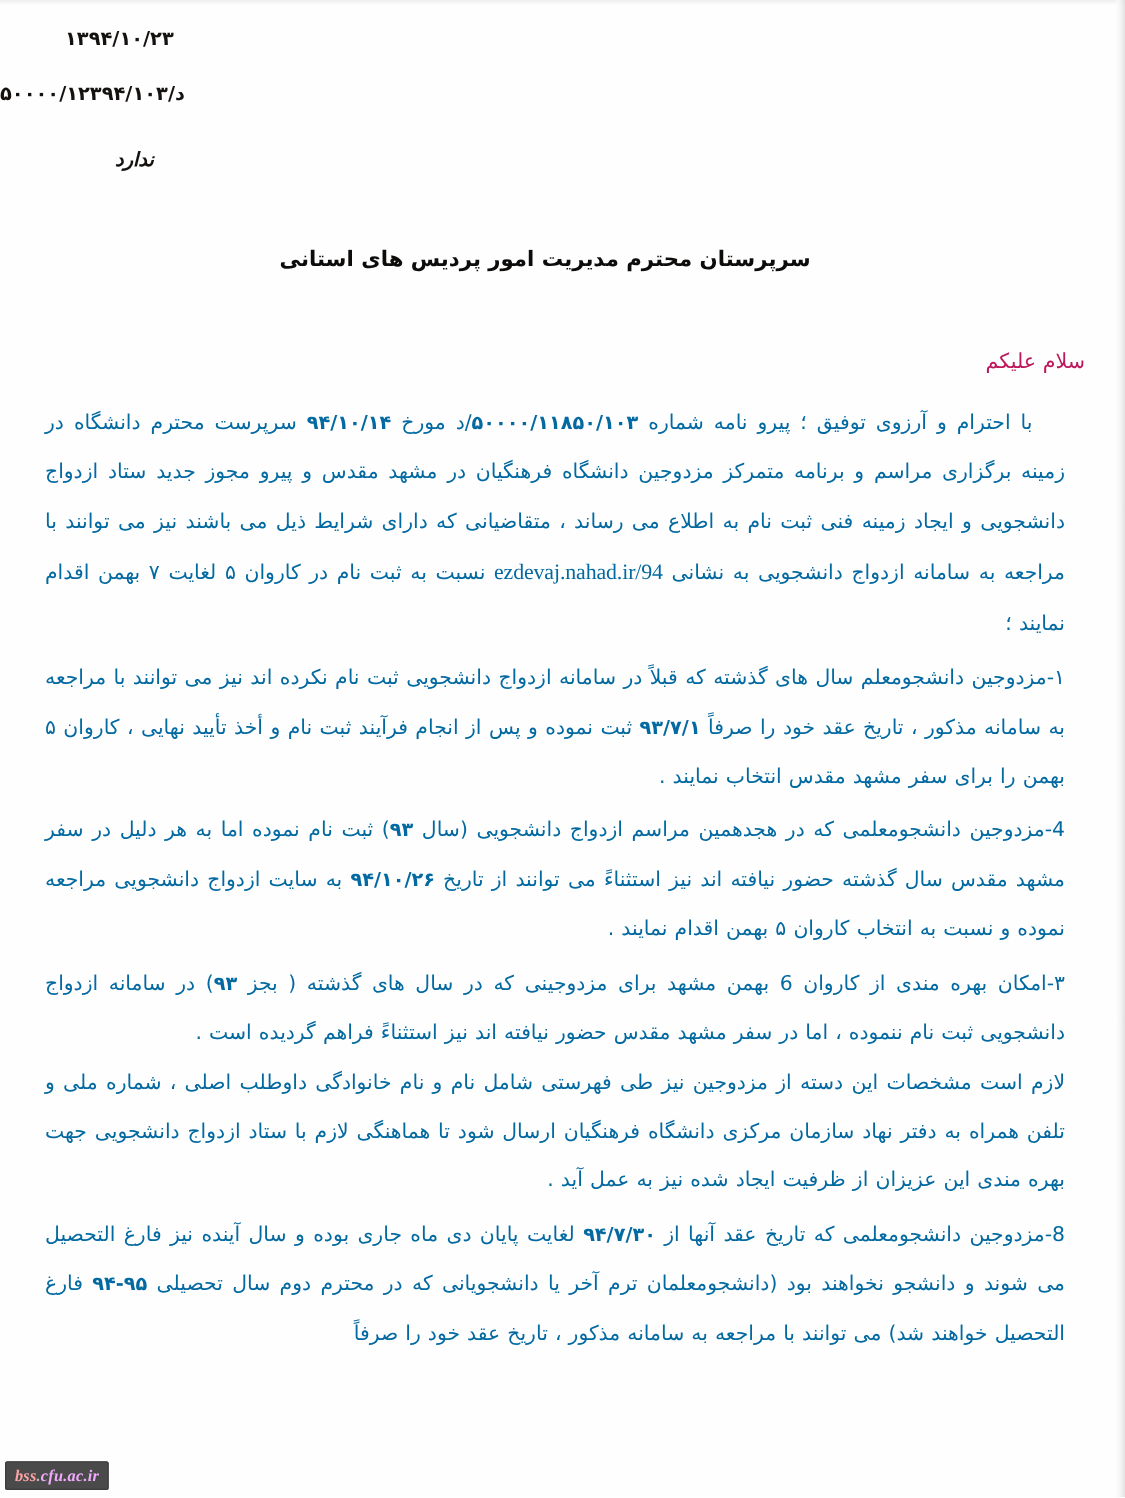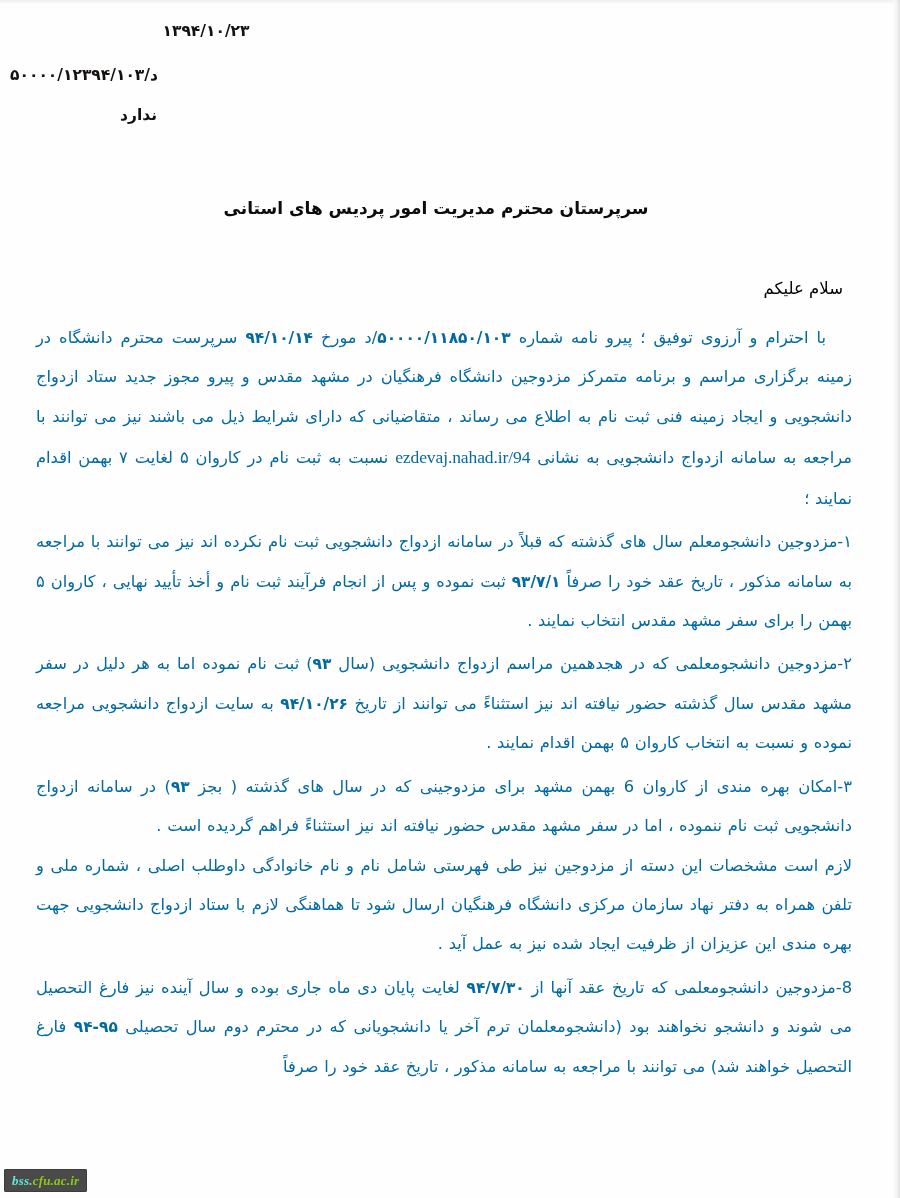--- a/index.html
+++ b/index.html
@@ -50,23 +50,23 @@
     color: #111;
   }
   .meta-row {
     font-family: "DejaVu Sans", "Liberation Sans", sans-serif;
     font-size: 15.5px;
     font-weight: 700;
     letter-spacing: .3px;
     color: #14110f;
     white-space: nowrap;
   }
-  .meta-date   { padding-left: 52px; margin-bottom: 26px; text-align: center; }
-  .meta-number { padding-left: 10px; margin-bottom: 22px; }
-  .meta-attach { padding-left: 120px; font-weight: 700; font-size: 15.5px; }
+  .meta-date   { padding-left: 52px; margin-bottom: 26px; }
+  .meta-number { margin-bottom: 35px; }
+  .meta-attach { padding-left: 92px; font-weight: 700; font-size: 15.5px; font-style: italic; }
 
   
   .recipient {
     position: absolute;
     top: 198px;
     right: 48px;
     width: 810px;
     text-align: center;
     direction: rtl;
     font-size: 17px;
@@ -76,25 +76,25 @@
   }
   .recipient-inner {
     display: inline-block;
     margin-right: 22px;
   }
 
   
   .salutation {
     position: absolute;
     top: 279px;
-    right: 57px;
+    right: 32px;
     direction: rtl;
     font-size: 16.5px;
     font-weight: 400;
-    color: #000000;
+    color: #be185d;
   }
 
   
   .body {
     position: absolute;
     top: 318px;
     right: 48px;
     left: 36px;
     direction: rtl;
     text-align: justify;
@@ -139,23 +139,23 @@
     line-height: 1;
     white-space: nowrap;
   }
   .watermark span {
     font-family: "Liberation Serif", "DejaVu Serif", serif;
     font-style: italic;
     font-weight: 700;
     font-size: 13px;
     letter-spacing: .2px;
   }
-  .wm-a { color: #5eead4; }
+  .wm-a { color: #fca5a5; }
   .wm-dot { color: #b8b8b8; }
-  .wm-b { color: #84cc16; }
+  .wm-b { color: #f0abfc; }
 </style>
 </head>
 <body>
 
 <div class="page">
 
   <div class="scan-edge-top"></div>
   <div class="scan-edge-right"></div>
 
   <div class="meta">
@@ -174,21 +174,21 @@
 
     <p class="para indent">
       <span>با احترام و آرزوی توفیق ؛ پیرو نامه شماره </span><span class="num">۵۰۰۰۰/۱۱۸۵۰/۱۰۳</span><span>/د  مورخ </span><span class="num">۹۴/۱۰/۱۴</span><span> سرپرست محترم دانشگاه در زمینه برگزاری مراسم و برنامه متمرکز مزدوجین دانشگاه فرهنگیان در مشهد مقدس و پیرو مجوز جدید ستاد ازدواج دانشجویی و ایجاد زمینه فنی ثبت نام به اطلاع می رساند ، متقاضیانی که دارای شرایط ذیل می باشند نیز می توانند با مراجعه به سامانه ازدواج دانشجویی به نشانی </span><span class="latin">ezdevaj.nahad.ir/94</span><span> نسبت به ثبت نام در کاروان ۵ لغایت ۷ بهمن اقدام نمایند ؛</span>
     </p>
 
     <p class="para">
       <span>۱-مزدوجین دانشجومعلم سال های گذشته که قبلاً در سامانه ازدواج دانشجویی ثبت نام نکرده اند نیز می توانند با مراجعه به سامانه مذکور ، تاریخ عقد خود را صرفاً </span><span class="num">۹۳/۷/۱</span><span> ثبت نموده و پس از انجام فرآیند ثبت نام و أخذ تأیید نهایی ، کاروان ۵ بهمن را برای سفر مشهد مقدس انتخاب نمایند .</span>
     </p>
 
     <p class="para">
-      <span>۲-مزدوجین دانشجومعلمی که در هجدهمین مراسم ازدواج دانشجویی (سال </span><span class="num">۹۳</span><span>) ثبت نام نموده اما به هر دلیل در سفر مشهد مقدس سال گذشته حضور نیافته اند نیز استثناءً می توانند از تاریخ </span><span class="num">۹۴/۱۰/۲۶</span><span> به سایت ازدواج دانشجویی مراجعه نموده و نسبت به انتخاب کاروان ۵ بهمن اقدام نمایند .</span>
+      <span>4-مزدوجین دانشجومعلمی که در هجدهمین مراسم ازدواج دانشجویی (سال </span><span class="num">۹۳</span><span>) ثبت نام نموده اما به هر دلیل در سفر مشهد مقدس سال گذشته حضور نیافته اند نیز استثناءً می توانند از تاریخ </span><span class="num">۹۴/۱۰/۲۶</span><span> به سایت ازدواج دانشجویی مراجعه نموده و نسبت به انتخاب کاروان ۵ بهمن اقدام نمایند .</span>
     </p>
 
     <p class="para tight">
       <span>۳-امکان بهره مندی از کاروان 6 بهمن مشهد برای مزدوجینی که در سال های گذشته ( بجز </span><span class="num">۹۳</span><span>) در سامانه ازدواج دانشجویی ثبت نام ننموده ، اما در سفر مشهد مقدس حضور نیافته اند نیز استثناءً فراهم گردیده است .</span>
     </p>
 
     <p class="para">
       <span>لازم است مشخصات این دسته از مزدوجین نیز طی فهرستی شامل نام و نام خانوادگی داوطلب اصلی ، شماره ملی و تلفن همراه به دفتر نهاد سازمان مرکزی دانشگاه فرهنگیان ارسال شود تا هماهنگی لازم با ستاد ازدواج دانشجویی جهت بهره مندی این عزیزان از ظرفیت ایجاد شده نیز به عمل آید .</span>
     </p>
 

